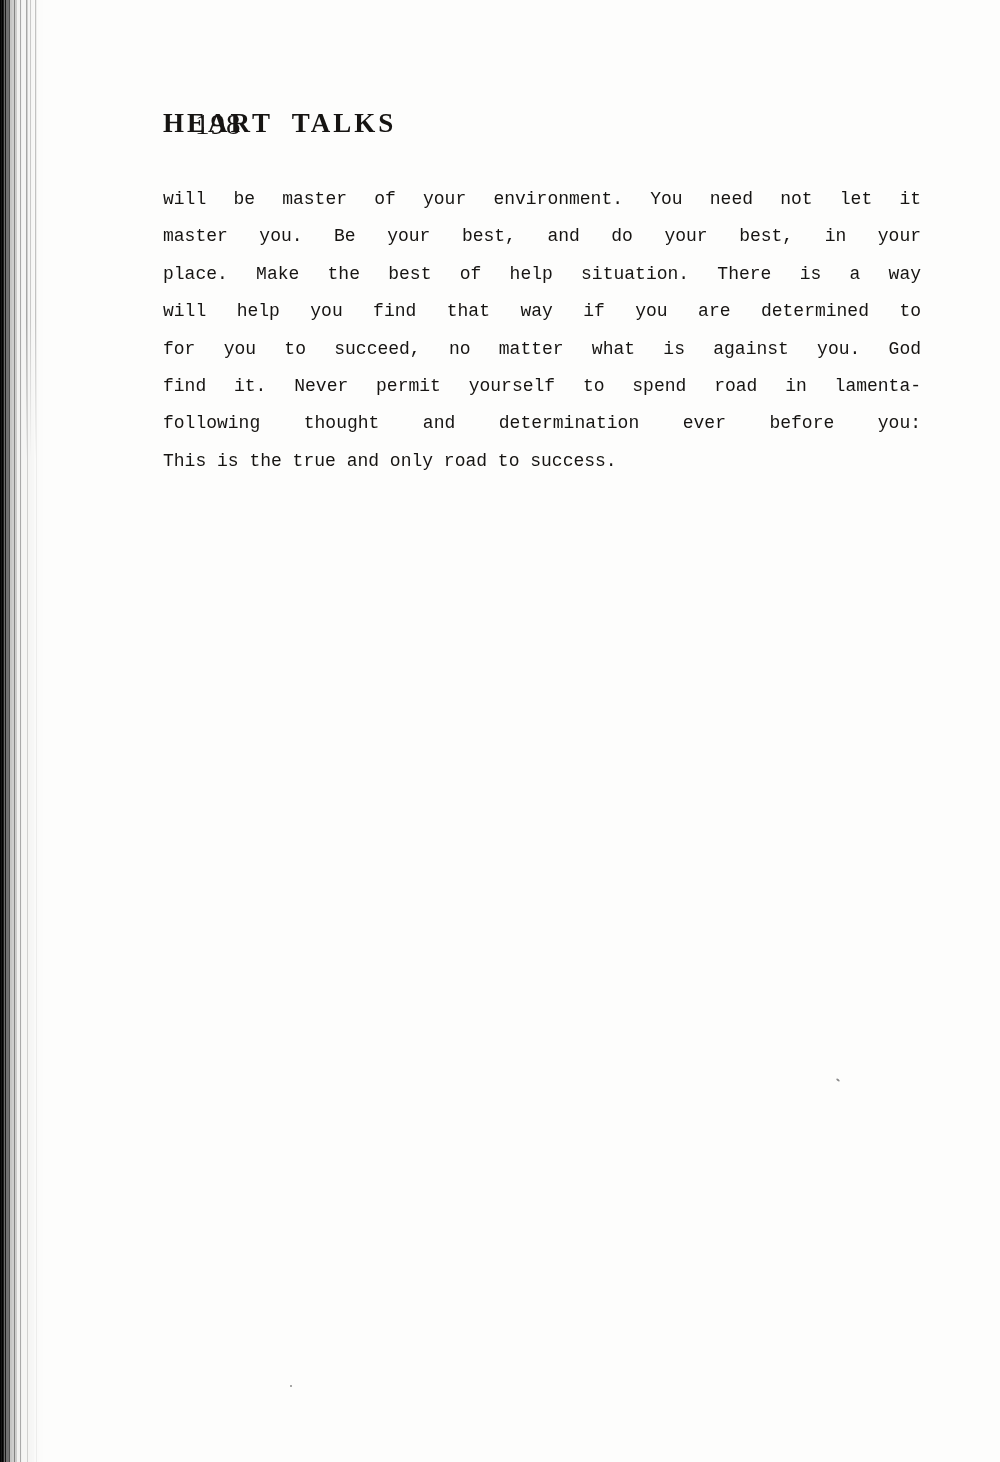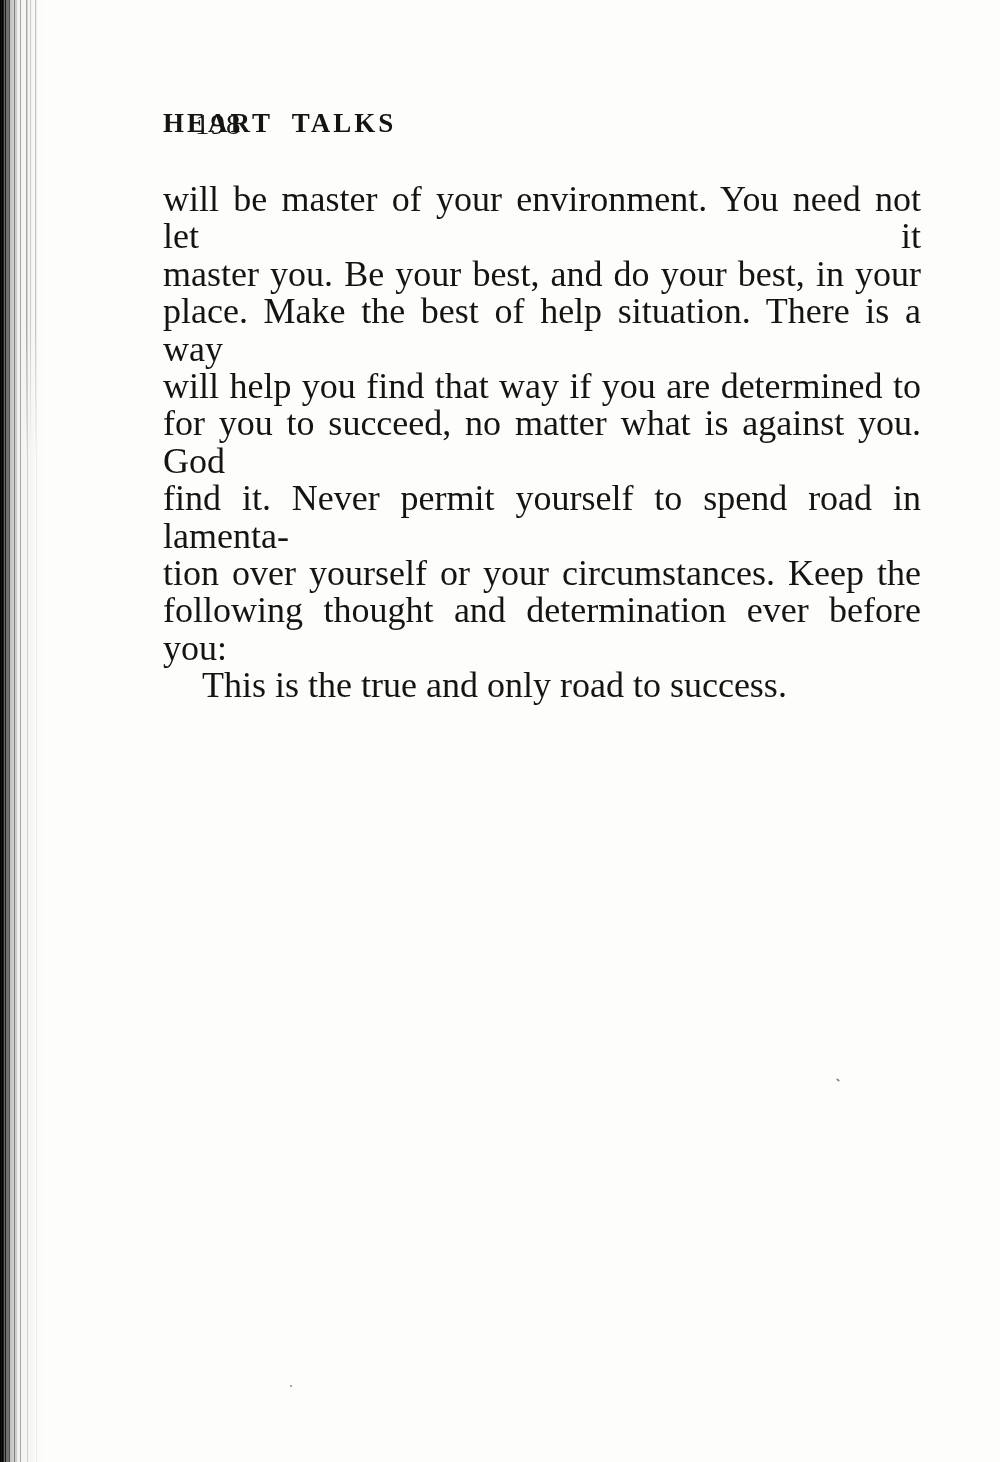--- a/index.html
+++ b/index.html
@@ -96,31 +96,31 @@
     font-weight: bold;
     letter-spacing: 3px;
     word-spacing: 10px;
   }
 
   .body-text {
     position: absolute;
     left: 163px;
     top: 181px;
     width: 758px;
-    font-size: 36px;
+    font-size: 18px;
     line-height: 37.4px;
+    font-family: Liberation Mono, monospace;
   }
   .line {
     text-align: justify;
     text-align-last: justify;
     white-space: normal;
   }
   .line.last {
     text-align-last: left;
-    margin-left: 39px;
   }
 
   .speck {
     position: absolute;
     background: #8a8a8a;
     border-radius: 50%;
   }
   .speck-1 { left: 836px; top: 1079px; width: 4px; height: 2px; transform: rotate(40deg); }
   .speck-2 { left: 290px; top: 1385px; width: 2px; height: 2px; }
 </style>
@@ -137,21 +137,20 @@
     <span class="running-head">HEART TALKS</span>
   </div>
 
   <div class="body-text">
     <div class="line">will be master of your environment.  You need not let it</div>
     <div class="line">master you.  Be your best, and do your best, in your</div>
     <div class="line">place.  Make the best of help situation.  There is a way</div>
     <div class="line">will help you find that way if you are determined to</div>
     <div class="line">for you to succeed, no matter what is against you.  God</div>
     <div class="line">find it.  Never permit yourself to spend road in lamenta-</div>
-    <div class="line">tion over yourself or your circumstances.  Keep the</div>
     <div class="line">following thought and determination ever before you:</div>
     <div class="line last">This is the true and only road to success.</div>
   </div>
 
   <div class="speck speck-1"></div>
   <div class="speck speck-2"></div>
 
 </div>
 
 </body></html>

